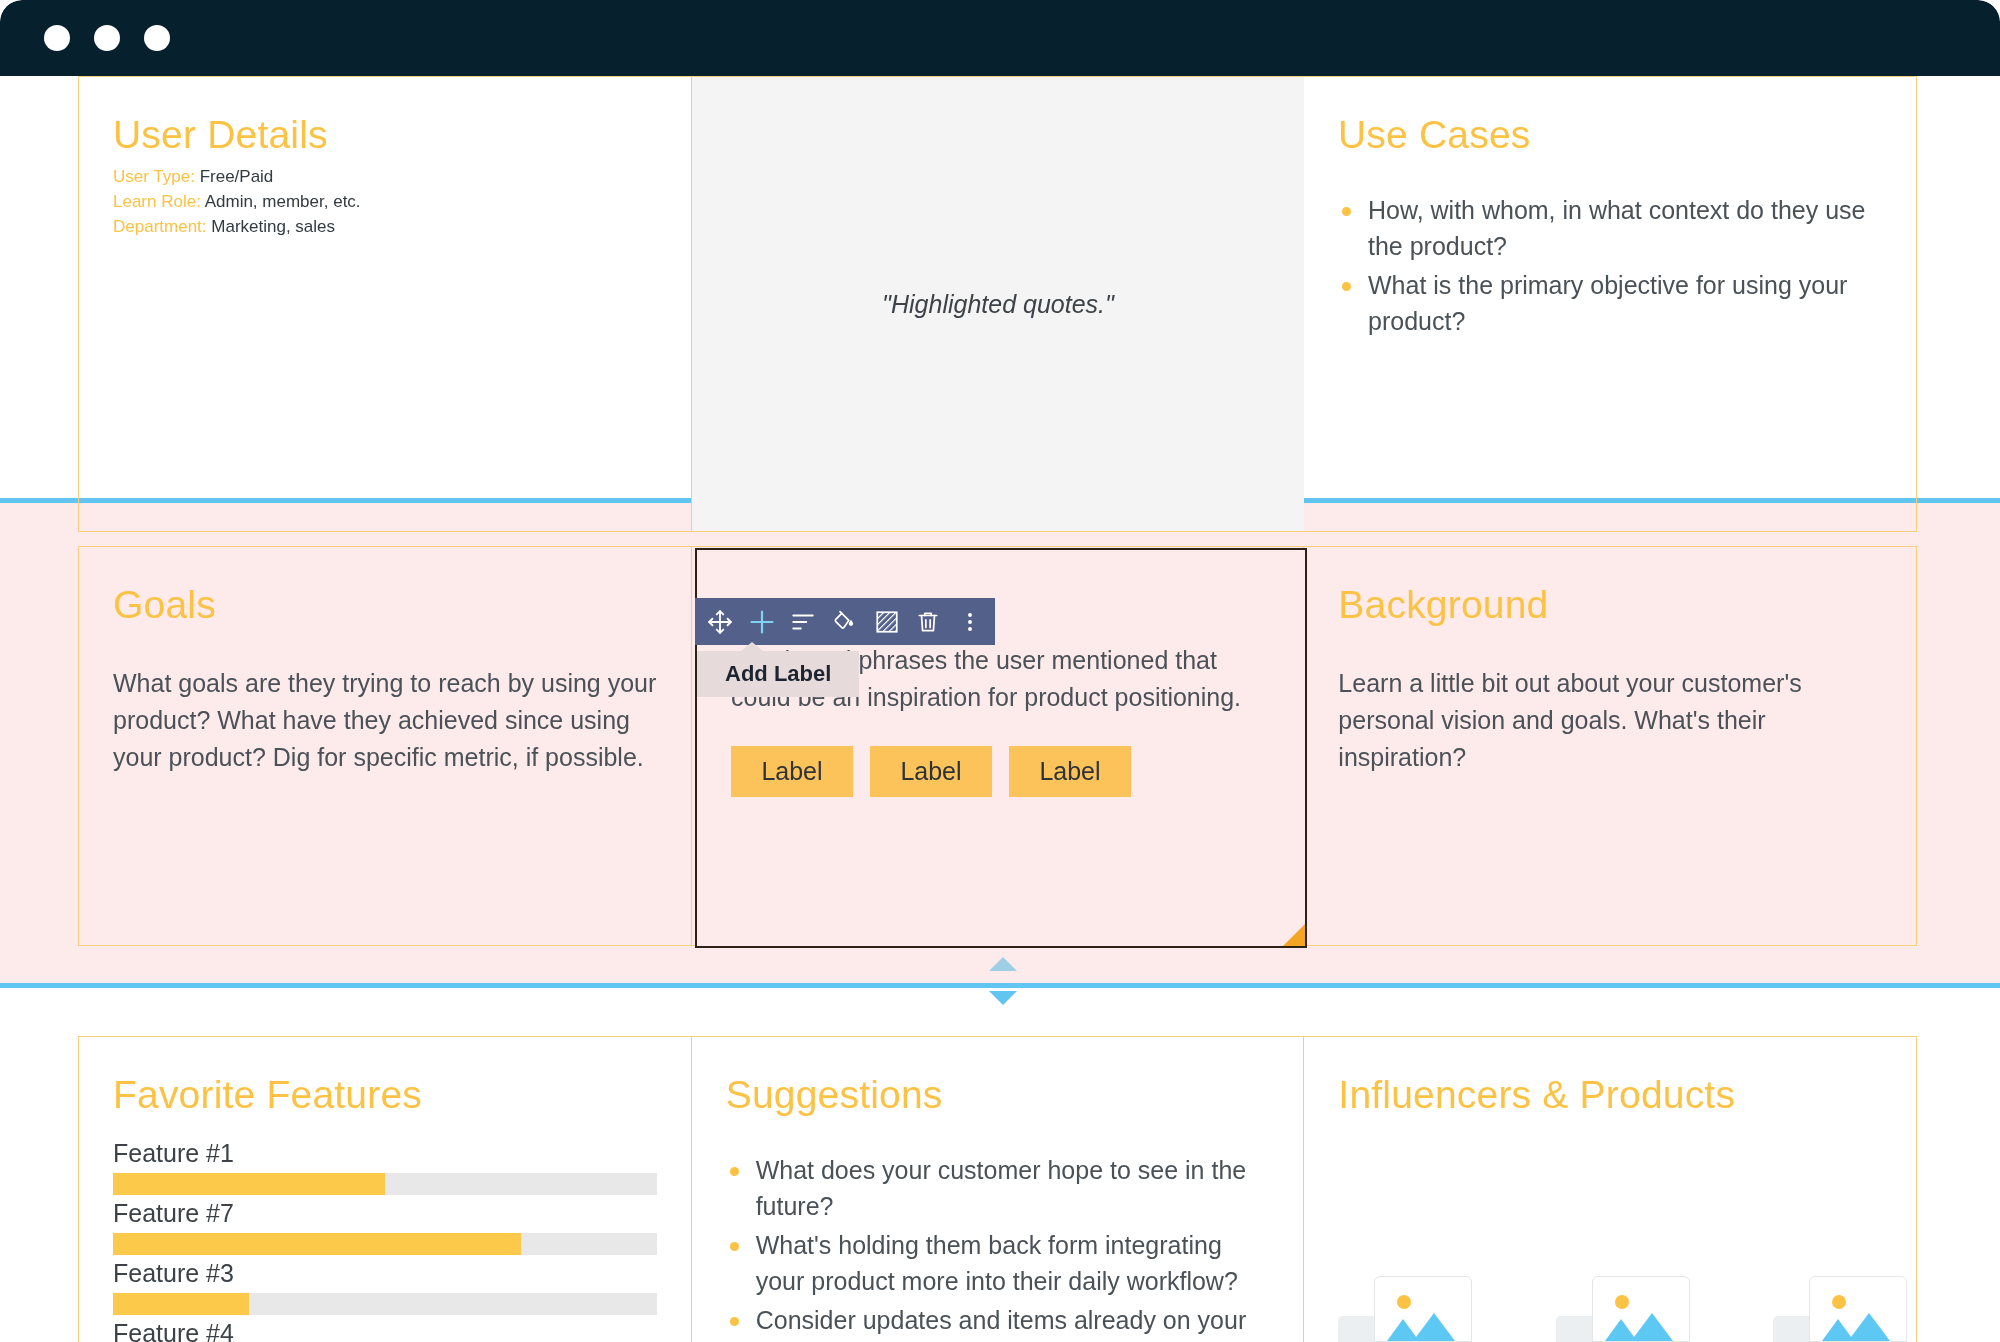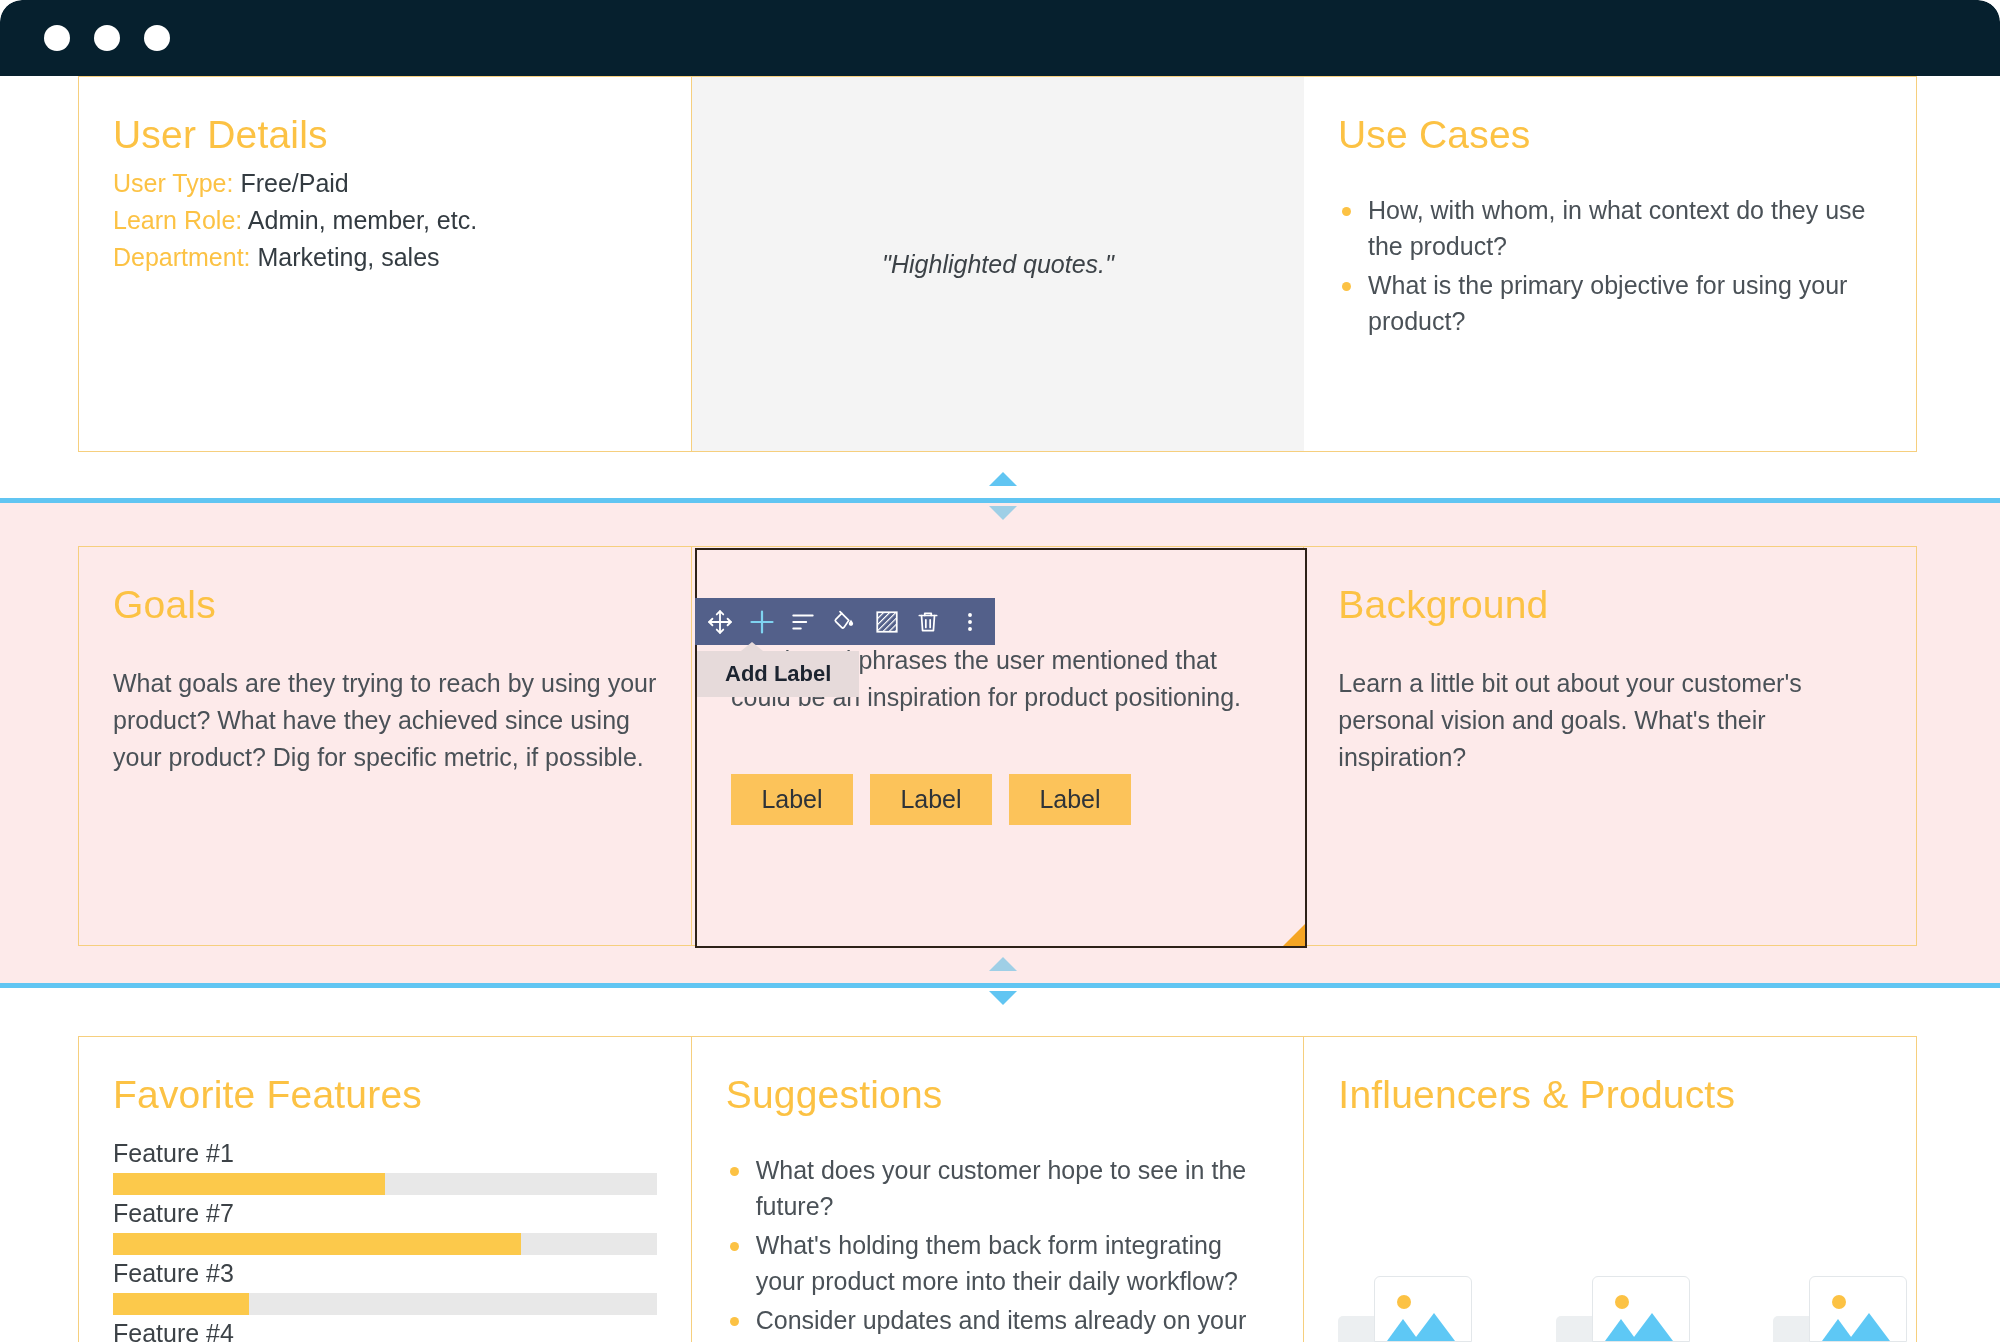--- a/index.html
+++ b/index.html
@@ -72,40 +72,40 @@
   }
   .cell {
     flex: 1 1 0;
     padding: 36px 34px 0 34px;
     min-width: 0;
     position: relative;
   }
   .cell.bordered-right { border-right: 1px solid #f6cf7e; }
   .cell.grey { background: #f4f4f4; }
 
-  #section-top    { top: 0px;   height: 376px; }
+  #section-top    { top: 0px;   height: 456px; }
   #section-middle {
     top: 470px; height: 400px;
     background: transparent;
     border-color: #f6cf7e;
   }
   #section-bottom { top: 960px; height: 306px; border-bottom: none; }
 
   h2.panel-title {
     font-size: 39px;
     font-weight: 400;
     color: #fcc244;
     letter-spacing: 0.2px;
     margin-bottom: 8px;
     white-space: nowrap;
   }
 
   .kv-list { margin-top: 6px; }
   .kv-row {
-    font-size: 25px; line-height: 1.47;
+    font-size: 17px; line-height: 1.47;
     color: #333b41;
   }
   .kv-key { color: #fcc244; }
 
   .body-text {
     font-size: 25px;
     line-height: 1.48;
     color: #4a5157;
   }
   .mt-big { margin-top: 38px; }
@@ -153,21 +153,20 @@
     border-bottom: 22px solid #f5a524;
   }
   .labels-row { display: flex; gap: 17px; margin-top: 30px; }
   .label-chip {
     background: #fcc35a;
     color: #2e3338;
     font-size: 25px;
     padding: 11px 12px;
     width: 122px;
     text-align: center;
-    margin-top: 28px;
   }
 
   
   .toolbar {
     position: absolute;
     left: 695px; top: 522px;
     width: 300px; height: 47px;
     background: #53608a;
     display: flex; align-items: center;
     z-index: 60;

